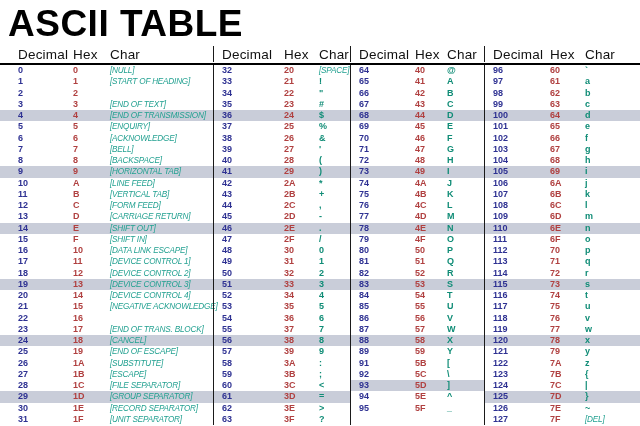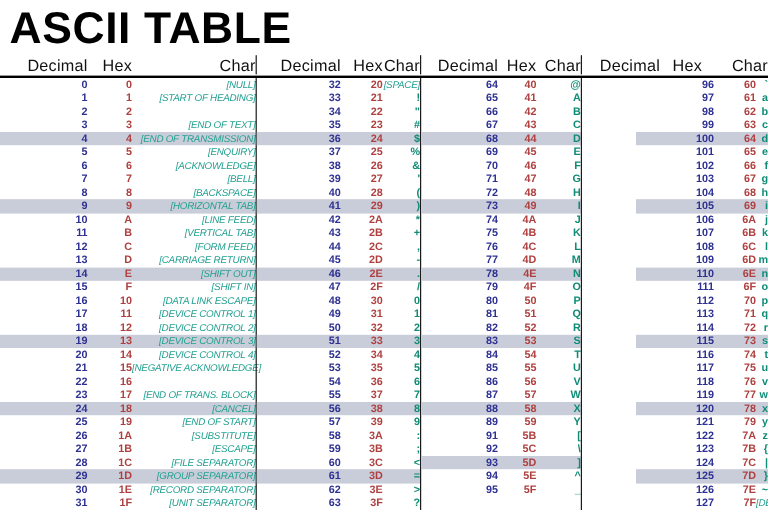--- a/index.html
+++ b/index.html
@@ -6,32 +6,32 @@
   body{
     width:640px;height:426px;background:#ffffff;overflow:hidden;
     font-family:"Liberation Sans","DejaVu Sans",sans-serif;
     -webkit-font-smoothing:antialiased;
   }
   .page-title{
     color:var(--title,#000);
     font-size:37px;font-weight:900;letter-spacing:0.5px;
     line-height:40px;margin:4px 0 0 8px;
   }
-  .table{width:594px;text-align:right;}
+  .table{width:594px;}
   .hdr-row{display:flex;width:640px;margin-top:2px;}
   .hseg{box-sizing:border-box;height:16px;display:grid;align-items:end;
     font-size:13.5px;color:#111;letter-spacing:0.2px;}
   .hseg span{display:block;}
   .thick-rule{width:640px;height:2px;background:var(--line,#000);margin-top:1px;}
   .body-row{display:flex;width:640px;}
   .group{box-sizing:border-box;}
   .g0{width:213px;}
   .g1{width:137px;border-left:1px solid var(--divider,#1a1a1a);}
   .g2{width:134px;border-left:1px solid var(--divider,#1a1a1a);}
-  .g3{width:156px;border-left:1px solid var(--divider,#1a1a1a);padding-left:45px;}
+  .g3{width:156px;border-left:1px solid var(--divider,#1a1a1a);}
   .hseg.g1,.hseg.g2,.hseg.g3{border-left:1px solid var(--divider,#1a1a1a);}
   .row{display:grid;height:11.25px;line-height:11.25px;font-size:9px;}
   .g0 .row,.hseg.g0{padding-left:18px;grid-template-columns:55px 37px auto;}
   .g1 .row,.hseg.g1{padding-left:8px;grid-template-columns:62px 35px auto;}
   .g2 .row,.hseg.g2{padding-left:8px;grid-template-columns:56px 32px auto;}
   .g3 .row,.hseg.g3{padding-left:8px;grid-template-columns:57px 35px auto;}
   .row.hl{background:var(--hl,#c9cdd9);}
   .dec{color:var(--decimal,#2e3192);font-weight:bold;}
   .hex{color:var(--hex,#b04040);font-weight:bold;}
   .chr{color:var(--char,#0f8c76);font-weight:bold;}
@@ -188,21 +188,21 @@
           <span class="chr ctl">[END OF TRANS. BLOCK]</span>
         </div>
         <div class="row hl">
           <span class="dec">24</span>
           <span class="hex">18</span>
           <span class="chr ctl">[CANCEL]</span>
         </div>
         <div class="row">
           <span class="dec">25</span>
           <span class="hex">19</span>
-          <span class="chr ctl">[END OF START]</span>
+          <span class="chr ctl">[END OF ESCAPE]</span>
         </div>
         <div class="row">
           <span class="dec">26</span>
           <span class="hex">1A</span>
           <span class="chr ctl">[SUBSTITUTE]</span>
         </div>
         <div class="row">
           <span class="dec">27</span>
           <span class="hex">1B</span>
           <span class="chr ctl">[ESCAPE]</span>

